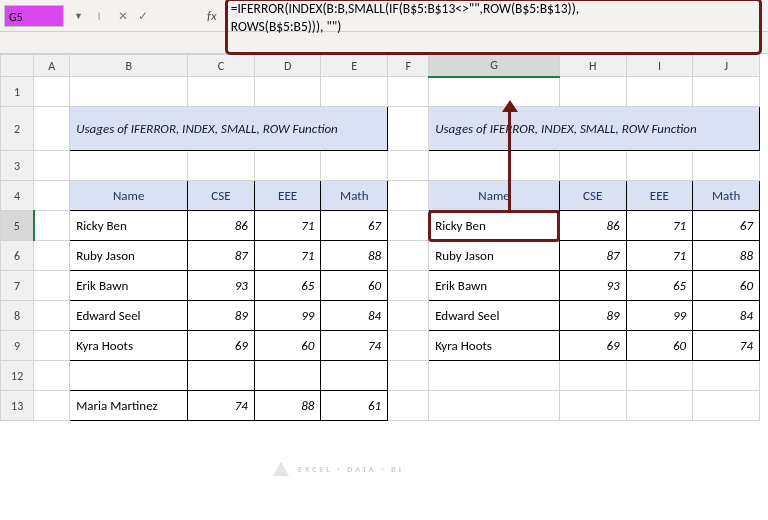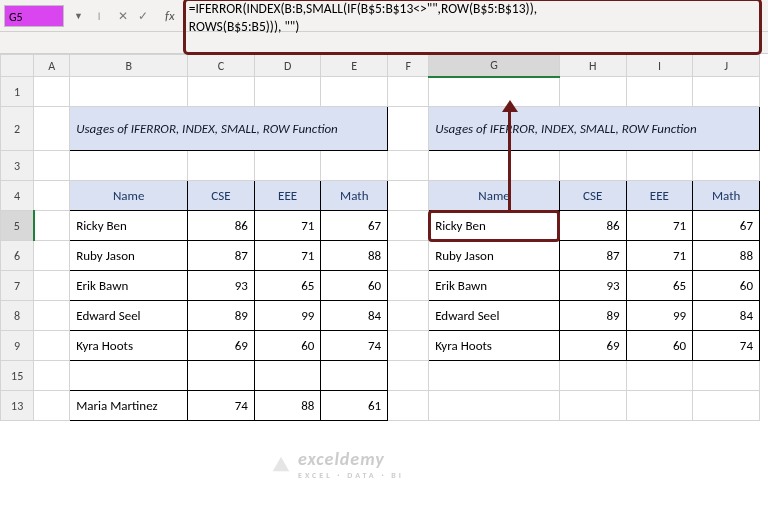--- a/index.html
+++ b/index.html
@@ -28,21 +28,21 @@
     background: #d946ef;
     font-size: 12px;
     padding: 2px 4px;
     display: flex; align-items: flex-end;
   }
   .nb-arrow {
     font-size: 9px; color: #666; padding: 0 4px;
   }
   .fn-icons { display:flex; gap:4px; padding:0 4px; }
   .fn-icons span { font-size: 12px; color: #7a7a7a; width:16px; text-align:center; }
-  .fx-label { font-style: italic; font-size: 13px; color:#555; padding:0 4px; }
+  .fx-label { font-style: italic; font-size: 13px; color:#555; padding:0 4px;margin-left:42px; }
   .formula-box {
     position: relative;
     flex: 1;
     height: 100%;
   }
   .formula-highlight {
     position: absolute;
     top: -2px; left: -2px; right: 2px; bottom: -24px;
     border: 3px solid #6b1a1a;
     border-radius: 5px;
@@ -120,21 +120,21 @@
   }
   .head-cell {
     background: #d9e1f2 !important;
     text-align: center !important;
     font-weight: bold;
     color:#1f3864;
     border: 1px solid #000 !important;
     margin-left: 16px;
   }
   .data-cell { border: 1px solid #000 !important; }
-  .num { text-align: right !important; }
+  .num { text-align: right !important; font-style: italic; }
   .tallrow td, .tallrow th { height: 44px; }
   .cell-highlight {
     outline: 3px solid #6b1a1a;
     outline-offset: -2px;
     border-radius: 3px;
   }
   .arrow-line {
     position: absolute;
     width: 3px;
     background: #6b1a1a;
@@ -327,21 +327,21 @@
         <td class="data-cell num">69</td>
         <td class="data-cell num">60</td>
         <td class="data-cell num">74</td>
           <td></td>
         <td class="data-cell">Kyra Hoots</td>
         <td class="data-cell num">69</td>
         <td class="data-cell num">60</td>
         <td class="data-cell num">74</td>
       </tr>
       <tr>
-          <th class="rowhdr">15</th>
+          <th class="rowhdr">12</th>
           <td></td>
         <td class="data-cell"></td>
         <td class="data-cell num"></td>
         <td class="data-cell num"></td>
         <td class="data-cell num"></td>
           <td></td>
         <td></td>
           <td></td>
           <td></td>
           <td></td>
@@ -360,17 +360,16 @@
           <td></td>
       </tr>
     </tbody>
   </table>
 
   <div class="watermark">
     <svg width="22" height="22" viewBox="0 0 24 24">
         <path fill="#ccc" d="M3 20h18L12 4 3 20z"></path>
       </svg>
     <div>
-      <span>exceldemy</span>
       <span class="sub">EXCEL · DATA · BI</span>
     </div>
   </div>
 </div>
 
 </body></html>

